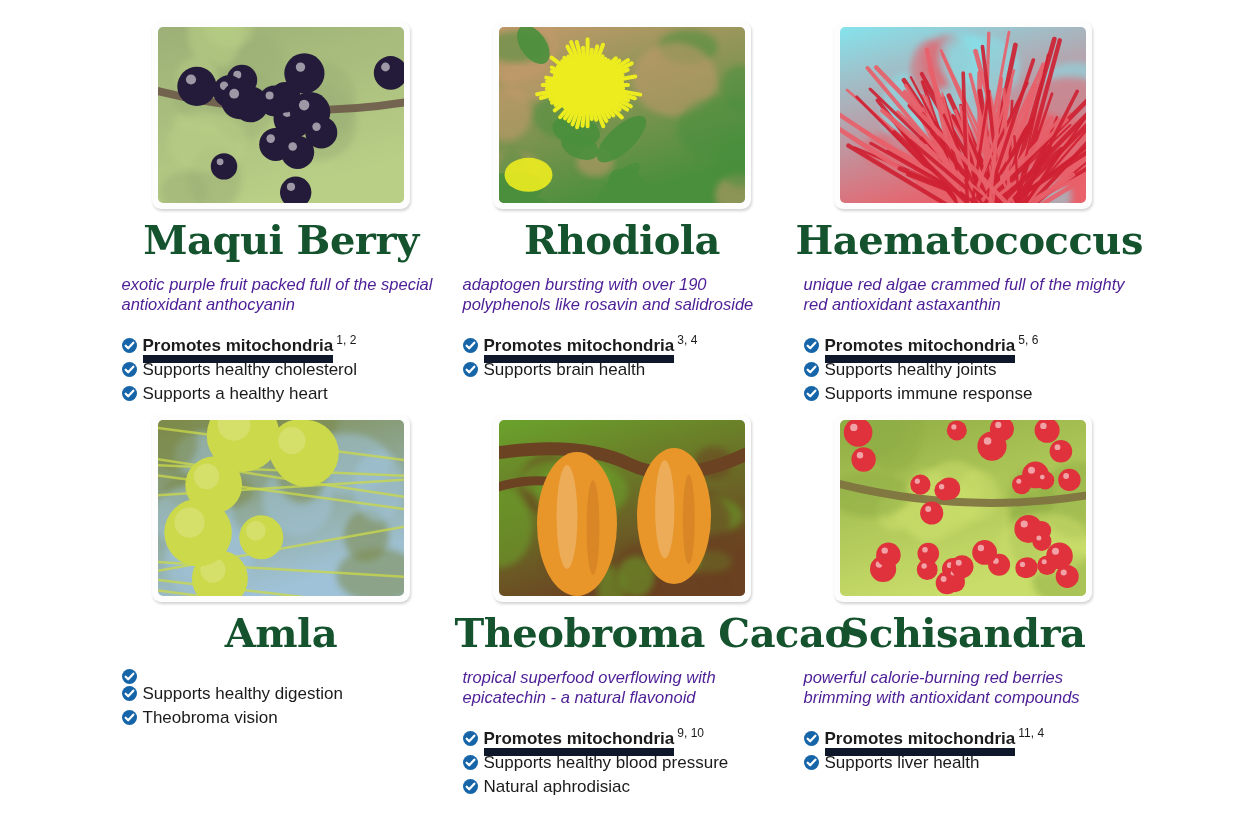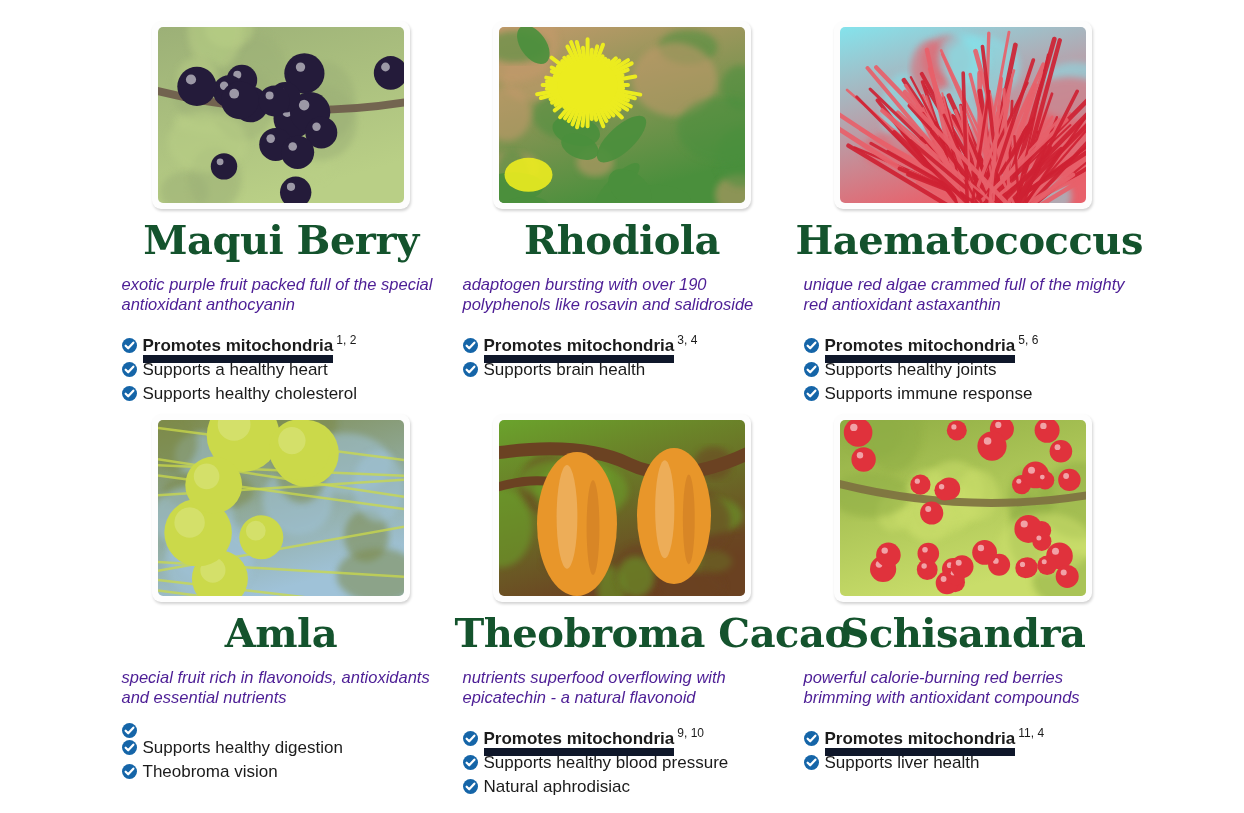--- a/index.html
+++ b/index.html
@@ -181,30 +181,30 @@
           </span>
           <span><span class="benefit-text">Promotes mitochondria</span><span class="refs">1, 2</span></span>
         </li>
         <li class="benefit">
           <span class="check-icon">
             <svg viewBox="0 0 16 16" width="15" height="15" aria-hidden="true">
               <circle cx="8" cy="8" r="8" fill="#1565a8"></circle>
               <path d="M3.9 8.2 L6.6 10.9 L12.1 5.0" stroke="#ffffff" stroke-width="2.4" fill="none" stroke-linecap="round" stroke-linejoin="round"></path>
             </svg>
           </span>
+          <span><span class="benefit-text">Supports healthy cholesterol</span></span>
+        </li>
+        <li class="benefit">
+          <span class="check-icon">
+            <svg viewBox="0 0 16 16" width="15" height="15" aria-hidden="true">
+              <circle cx="8" cy="8" r="8" fill="#1565a8"></circle>
+              <path d="M3.9 8.2 L6.6 10.9 L12.1 5.0" stroke="#ffffff" stroke-width="2.4" fill="none" stroke-linecap="round" stroke-linejoin="round"></path>
+            </svg>
+          </span>
           <span><span class="benefit-text">Supports a healthy heart</span></span>
-        </li>
-        <li class="benefit">
-          <span class="check-icon">
-            <svg viewBox="0 0 16 16" width="15" height="15" aria-hidden="true">
-              <circle cx="8" cy="8" r="8" fill="#1565a8"></circle>
-              <path d="M3.9 8.2 L6.6 10.9 L12.1 5.0" stroke="#ffffff" stroke-width="2.4" fill="none" stroke-linecap="round" stroke-linejoin="round"></path>
-            </svg>
-          </span>
-          <span><span class="benefit-text">Supports healthy cholesterol</span></span>
         </li>
       </ul>
   </div>
 
   <div class="card">
     <div class="photo-frame">
       <div class="photo" title="yellow rhodiola flower cluster with green succulent leaves">
           <svg viewBox="0 0 246 176" preserveAspectRatio="none" aria-hidden="true">
             <defs>
               <linearGradient id="bg1" x1="0" y1="0" x2="0.4" y2="1">
@@ -591,21 +591,20 @@
             <circle cx="55.7" cy="64.9" r="28.4" fill="#cbd94a"></circle>
             <circle cx="48.6" cy="56.4" r="12.8" fill="#ffffff" opacity="0.18"></circle>
             <circle cx="147.5" cy="33.2" r="33.3" fill="#cbd94a"></circle>
             <circle cx="139.2" cy="23.2" r="15.0" fill="#ffffff" opacity="0.18"></circle>
             <circle cx="141.4" cy="29.7" r="30.4" fill="#cbd94a"></circle>
             <circle cx="133.9" cy="20.6" r="13.7" fill="#ffffff" opacity="0.18"></circle>
           </svg>
         </div>
     </div>
     <div class="title">Amla</div>
-    <div class="desc">special fruit rich in flavonoids, antioxidants and essential nutrients</div>
     <ul class="benefits">
         <li class="benefit primary">
           <span class="check-icon">
             <svg viewBox="0 0 16 16" width="15" height="15" aria-hidden="true">
               <circle cx="8" cy="8" r="8" fill="#1565a8"></circle>
               <path d="M3.9 8.2 L6.6 10.9 L12.1 5.0" stroke="#ffffff" stroke-width="2.4" fill="none" stroke-linecap="round" stroke-linejoin="round"></path>
             </svg>
           </span>
         </li>
         <li class="benefit">
@@ -662,21 +661,21 @@
             <ellipse cx="78" cy="104" rx="40" ry="72" fill="#e8962a"></ellipse>
             <ellipse cx="68" cy="96.8" rx="10.4" ry="51.839999999999996" fill="#ffffff" opacity="0.22"></ellipse>
             <ellipse cx="94" cy="107.6" rx="6.4" ry="47.52" fill="#a8561a" opacity="0.25"></ellipse>
             <ellipse cx="175" cy="96" rx="37" ry="68" fill="#e8962a"></ellipse>
             <ellipse cx="165.75" cy="89.2" rx="9.620000000000001" ry="48.96" fill="#ffffff" opacity="0.22"></ellipse>
             <ellipse cx="189.8" cy="99.4" rx="5.92" ry="44.88" fill="#a8561a" opacity="0.25"></ellipse>
           </svg>
         </div>
     </div>
     <div class="title">Theobroma Cacao</div>
-    <div class="desc">nutrients superfood overflowing with epicatechin - a natural flavonoid</div>
+    <div class="desc">tropical superfood overflowing with epicatechin - a natural flavonoid</div>
     <ul class="benefits">
         <li class="benefit primary">
           <span class="check-icon">
             <svg viewBox="0 0 16 16" width="15" height="15" aria-hidden="true">
               <circle cx="8" cy="8" r="8" fill="#1565a8"></circle>
               <path d="M3.9 8.2 L6.6 10.9 L12.1 5.0" stroke="#ffffff" stroke-width="2.4" fill="none" stroke-linecap="round" stroke-linejoin="round"></path>
             </svg>
           </span>
           <span><span class="benefit-text">Promotes mitochondria</span><span class="refs">9, 10</span></span>
         </li>

